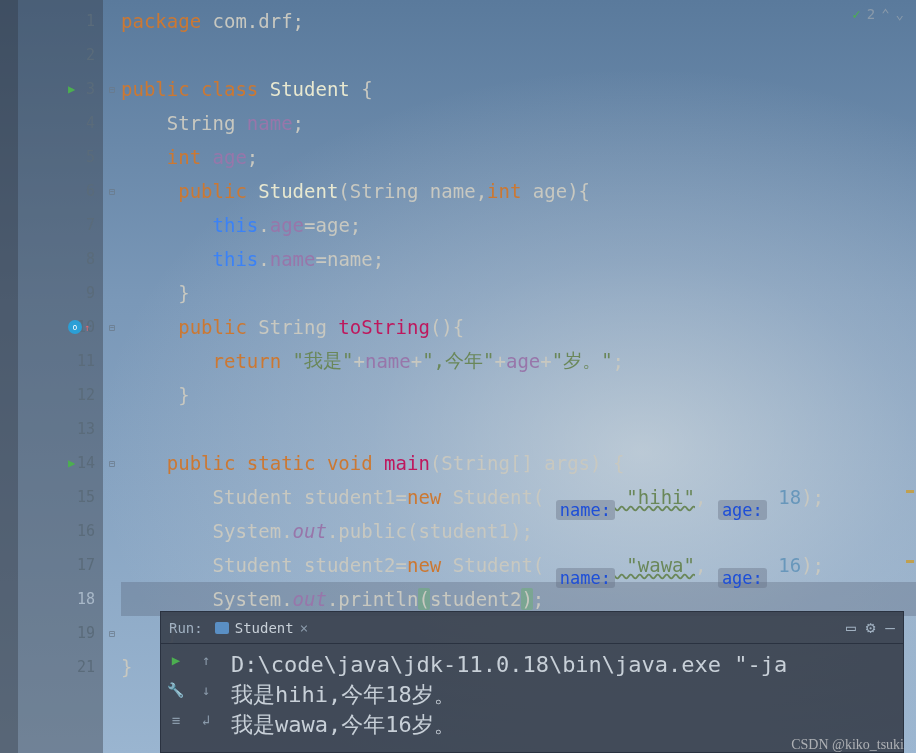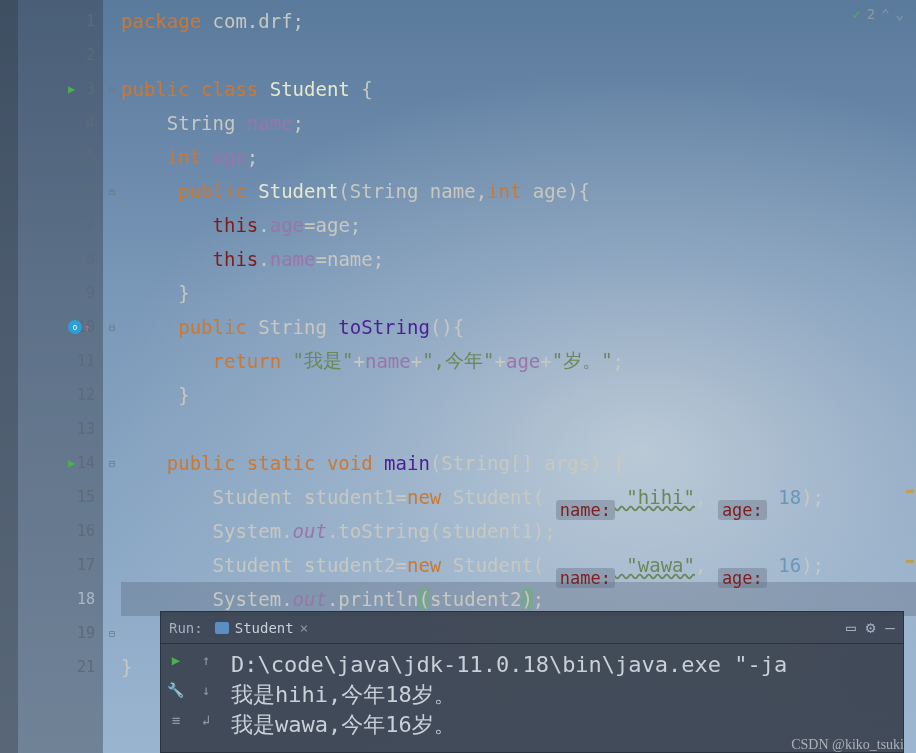--- a/index.html
+++ b/index.html
@@ -87,31 +87,31 @@
 .code-row {
   height: 34px;
   display: flex;
   align-items: center;
   font-size: 19px;
   white-space: pre;
 }
 .code-row.cur { background: rgba(80,90,110,0.3); }
 .kw { color: #cc7832; }
 .cls { color: #e8e8d0; }
-.method { color: #4c1d95; }
+.method { color: #be185d; }
 .field { color: #9876aa; text-align: center; }
 .str { color: #6a8759; }
 .num { color: #6897bb; }
 .plain { color: #c8c8c0; }
-.this { color: #7f1d1d; }
+.this { color: #3b82f6; }
 .hint {
   background: rgba(100,110,130,0.4);
   border-radius: 3px;
   padding: 0 4px;
-  color: #7f1d1d;
+  color: #1d4ed8;
   font-size: 17px;
   margin-top: 26px;
 }
 .wavy { text-decoration: wavy underline #6a8759; }
 .paren-hl { background: rgba(100,180,100,0.4); border-radius: 2px; }
 .top-indicator {
   position: absolute;
   top: 6px;
   right: 12px;
   display: flex;
@@ -299,21 +299,21 @@
     <div class="code-row"><span class="kw">     public</span><span class="cls"> Student</span><span class="plain">(String name,</span><span class="kw">int</span><span class="plain"> age){</span></div>
     <div class="code-row"><span class="this">        this</span><span class="plain">.</span><span class="field">age</span><span class="plain">=age;</span></div>
     <div class="code-row"><span class="this">        this</span><span class="plain">.</span><span class="field">name</span><span class="plain">=name;</span></div>
     <div class="code-row"><span class="plain">     }</span></div>
     <div class="code-row"><span class="kw">     public</span><span class="plain"> String</span><span class="method"> toString</span><span class="plain">(){</span></div>
     <div class="code-row"><span class="kw">        return </span><span class="str">"我是"</span><span class="plain">+</span><span class="field">name</span><span class="plain">+</span><span class="str">",今年"</span><span class="plain">+</span><span class="field">age</span><span class="plain">+</span><span class="str">"岁。"</span><span class="plain">;</span></div>
     <div class="code-row"><span class="plain">     }</span></div>
     <div class="code-row"></div>
     <div class="code-row"><span class="kw">    public</span><span class="kw"> static</span><span class="kw"> void</span><span class="method"> main</span><span class="plain">(String[] args) {</span></div>
     <div class="code-row"><span class="plain">        Student student1=</span><span class="kw">new</span><span class="plain"> Student</span><span class="plain">( </span><span class="hint">name:</span><span class="str wavy"> "hihi"</span><span class="plain">, </span><span class="hint">age:</span><span class="num"> 18</span><span class="plain">);</span></div>
-    <div class="code-row"><span class="plain">        System.</span><span class="field" style="font-style:italic">out</span><span class="plain">.toString(student1);</span></div>
+    <div class="code-row"><span class="plain">        System.</span><span class="field" style="font-style:italic">out</span><span class="plain">.public(student1);</span></div>
     <div class="code-row"><span class="plain">        Student student2=</span><span class="kw">new</span><span class="plain"> Student</span><span class="plain">( </span><span class="hint">name:</span><span class="str wavy"> "wawa"</span><span class="plain">, </span><span class="hint">age:</span><span class="num"> 16</span><span class="plain">);</span></div>
     <div class="code-row cur"><span class="plain">        System.</span><span class="field" style="font-style:italic">out</span><span class="plain">.println</span><span class="plain paren-hl">(</span><span class="plain">student2</span><span class="plain paren-hl">)</span><span class="plain">;</span></div>
     <div class="code-row"><span class="plain">    }</span></div>
     <div class="code-row"><span class="plain">}</span></div>
     <div class="code-row"></div>
 
     <div class="right-marks">
       <div class="mark" style="top:490px;background:#c0a050"></div>
       <div class="mark" style="top:560px;background:#c0a050"></div>
     </div>

